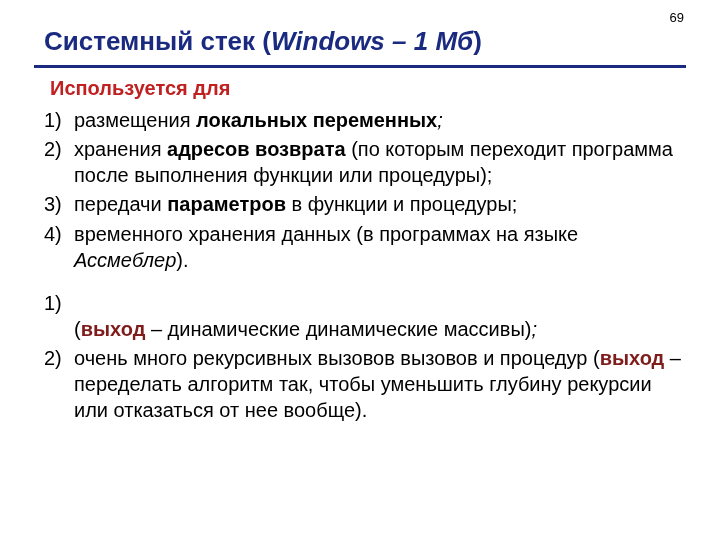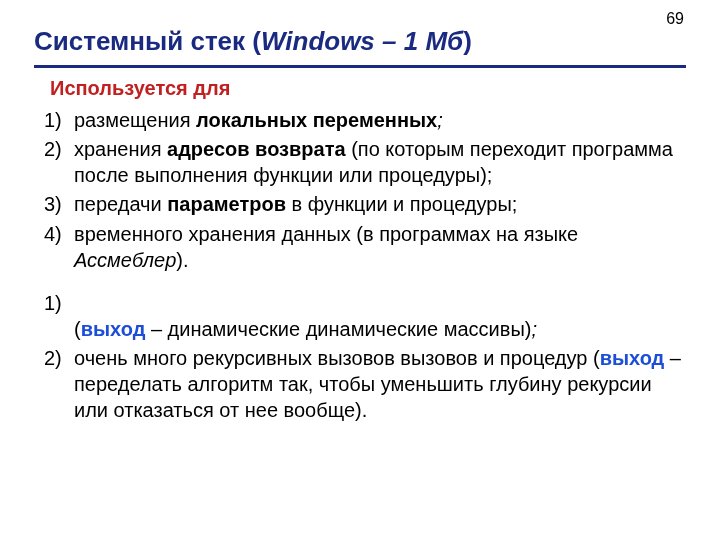--- a/index.html
+++ b/index.html
@@ -10,28 +10,28 @@
     font-family: Arial, Helvetica, sans-serif;
     background: #fff;
     color: #000;
     position: relative;
     box-sizing: border-box;
   }
   .page-num {
     position: absolute;
     top: 10px;
     right: 36px;
-    font-size: 16px;
+    font-size: 13px;
     color: #000;
   }
   .title {
     font-size: 26px;
     font-weight: bold;
     color: #1a2a80;
-    padding: 26px 34px 6px 34px;
+    padding: 26px 34px 6px 44px;
   }
   .title .paren { font-style: italic; }
   .rule {
     border-top: 3px solid #1a2a80;
     margin: 2px 34px 8px 34px;
   }
   .content {
     padding: 0 34px;
     font-size: 20px;
     line-height: 1.28;
@@ -51,21 +51,21 @@
     padding: 2px 0 2px 30px;
     position: relative;
   }
   ol.numlist > li .num {
     position: absolute;
     left: 0;
     top: 2px;
   }
   .b { font-weight: bold; }
   .i { font-style: italic; }
-  .exit { color: #1d4ed8; font-weight: bold; }
+  .exit { color: #7f1d1d; font-weight: bold; }
   .gap { height: 14px; }
 </style>
 </head>
 <body>
 
 <div class="page-num">69</div>
 
 <div class="title">
   <span>Системный стек (</span><span class="paren">Windows – 1 Мб</span><span>)</span>
 </div>

